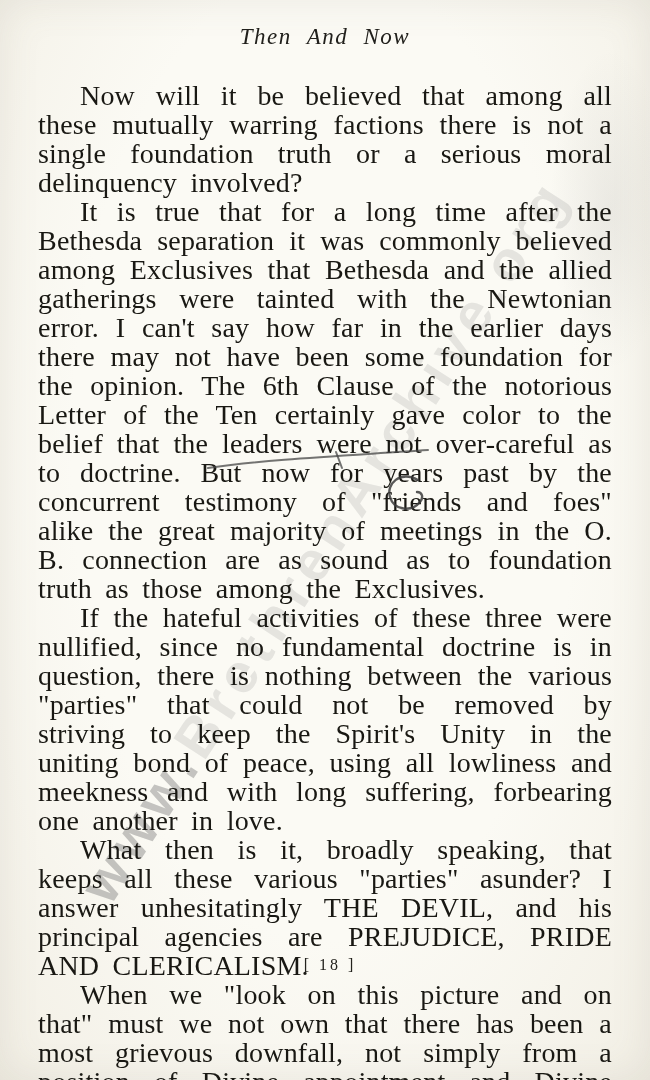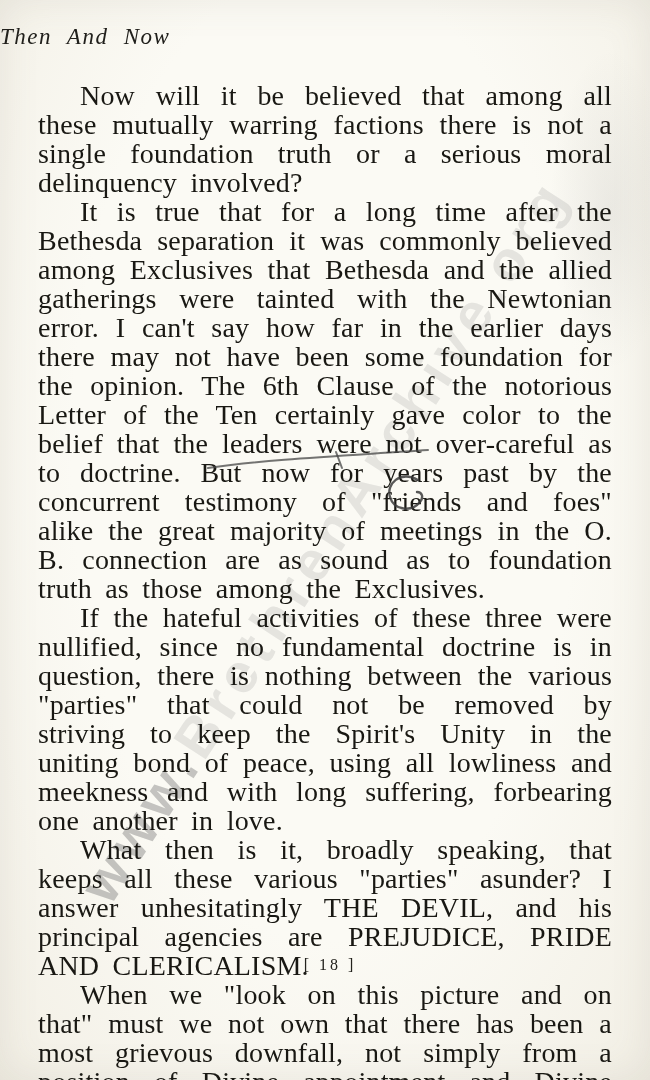--- a/index.html
+++ b/index.html
@@ -24,20 +24,21 @@
     position: absolute;
     right: -20px;
     top: 50px;
     width: 120px;
     height: 320px;
     background: radial-gradient(closest-side, rgba(110,110,110,0.10), rgba(110,110,110,0));
     pointer-events: none;
   }
   .running-header {
     margin-top: 24px;
+    text-align: center;
     font-style: italic;
     font-size: 23px;
     letter-spacing: 1.5px;
     word-spacing: 8px;
     color: #21201c;
   }
   .text-block {
     position: relative;
     z-index: 2;
     margin: 31px 38px 0 38px;

